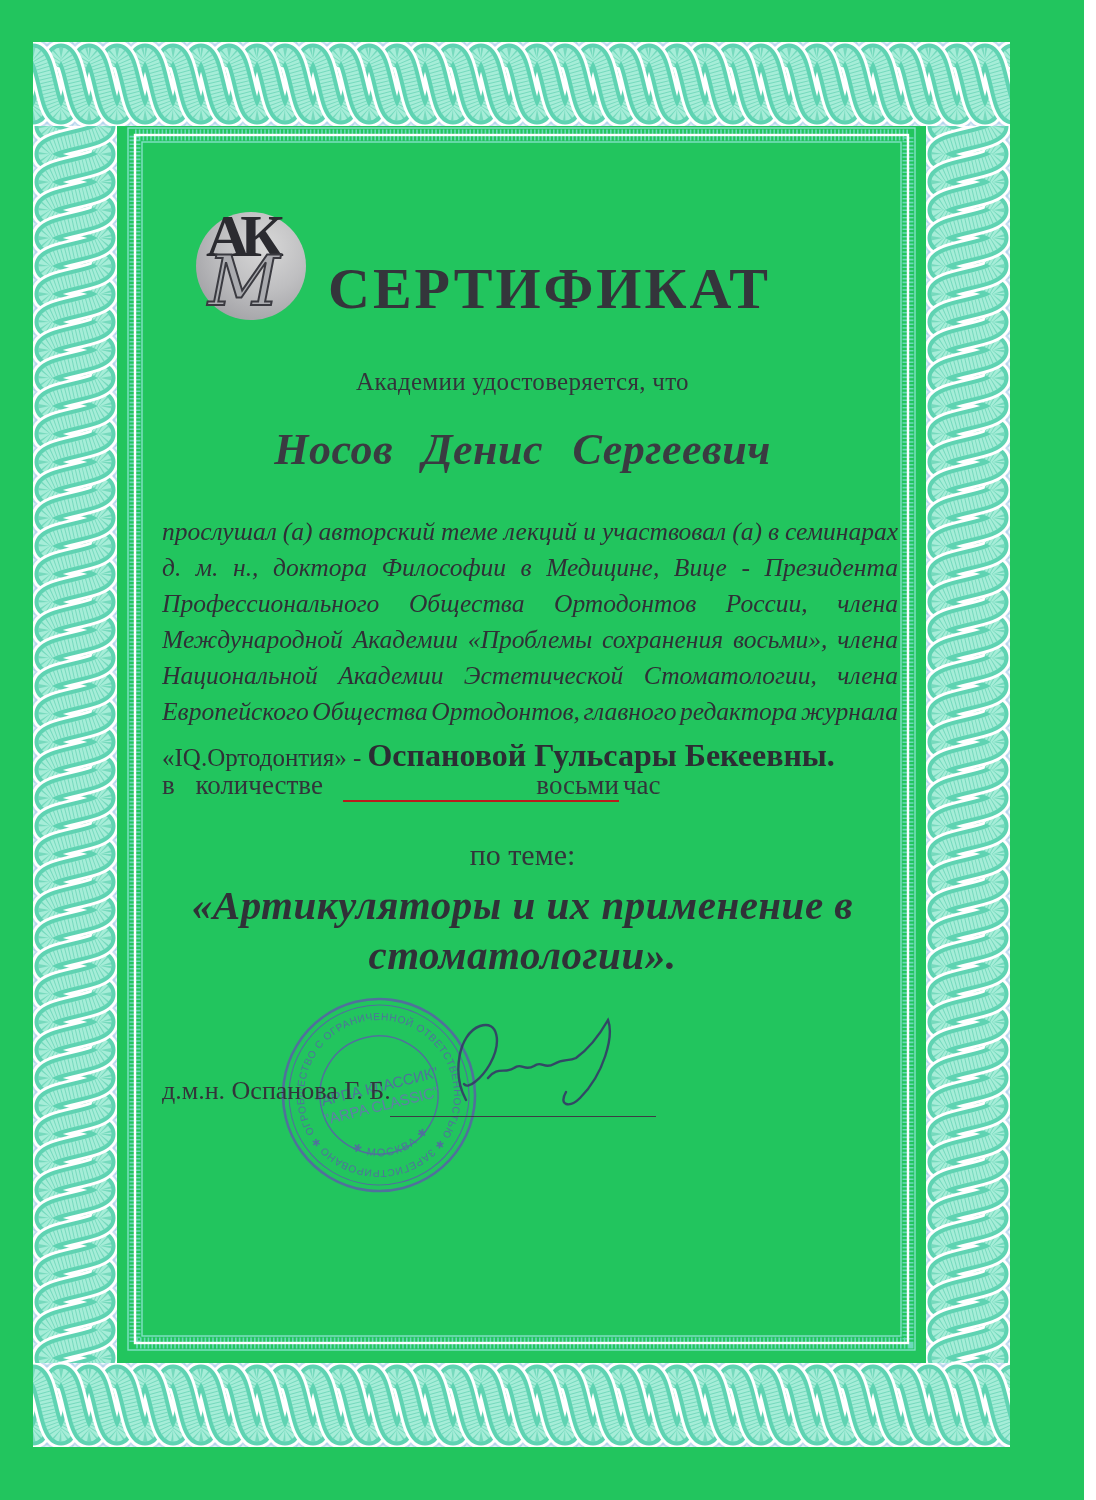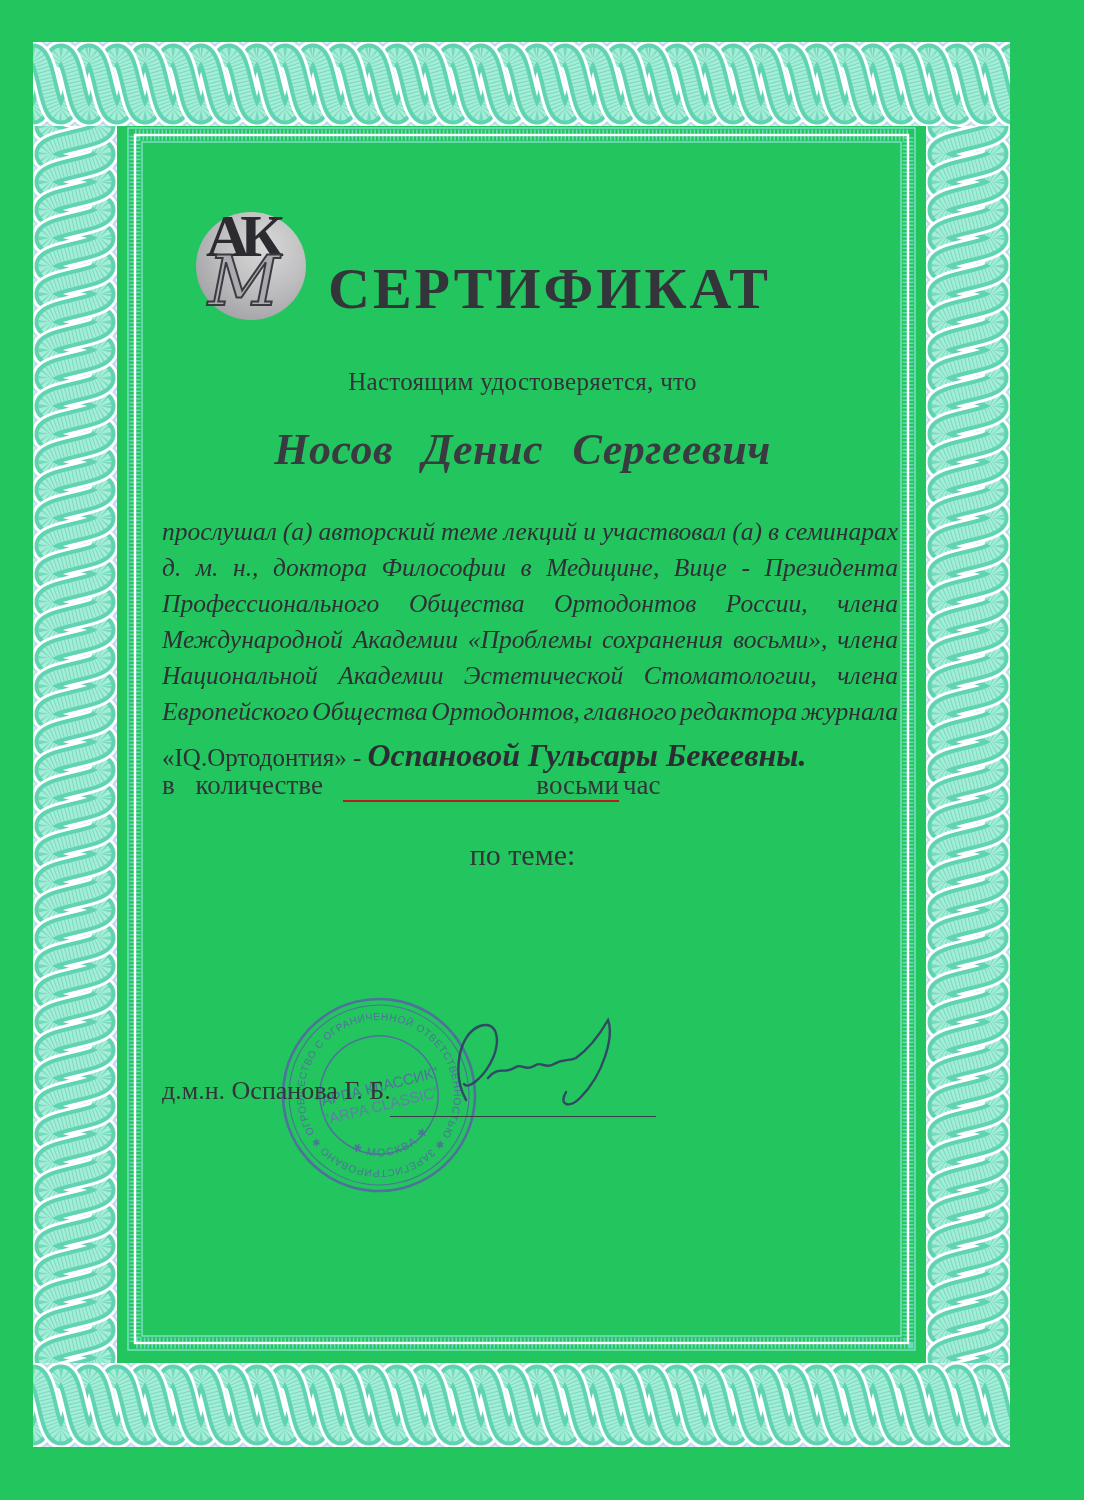--- a/index.html
+++ b/index.html
@@ -30,21 +30,21 @@
   .intro{top:368px;font-size:25px;letter-spacing:0.3px;}
   .recipient{
     top:424px;font-size:44px;font-style:italic;font-weight:bold;color:#3a3b41;
     word-spacing:18px;letter-spacing:0.5px;
   }
   
   .bodytext{position:absolute;left:162px;top:514px;width:736px;font-size:25.5px;color:#2f3036;}
   .j-line{display:flex;justify-content:space-between;height:36px;line-height:36px;overflow:hidden;white-space:nowrap;font-style:italic;}
   .final-line{margin-top:7px;white-space:nowrap;}
   .final-prefix{font-size:25px;}
-  .final-name{font-size:32px;font-weight:bold;font-style:italic;color:#2c2d33;}
+  .final-name{font-size:32px;font-weight:bold;color:#2c2d33;}
   
   .qty-row{position:absolute;left:162px;top:770px;font-size:27px;display:flex;align-items:baseline;}
   .qty-label{word-spacing:14px;}
   .qty-line{
     display:inline-block;width:276px;margin-left:20px;text-align:right;
     border-bottom:2px solid #b91c1c;line-height:30px;
   }
   .qty-unit{margin-left:4px;}
   .theme-label{top:838px;font-size:30px;}
   .topic{
@@ -125,21 +125,21 @@
     </g>
   </svg>
 
   <div class="logo">
     <span class="logo-ak">АК</span>
     <span class="logo-m">М</span>
   </div>
 
   <h1 class="title">СЕРТИФИКАТ</h1>
 
-  <p class="abs centerband intro">Настоящим удостоверяется, что</p>
+  <p class="abs centerband intro">Академии удостоверяется, что</p>
 
   <p class="abs centerband recipient">Носов Денис Сергеевич</p>
 
   <div class="bodytext">
     <div class="j-line">
         <span>прослушал</span>
         <span>(а)</span>
         <span>авторский</span>
         <span>теме</span>
         <span>лекций</span>
@@ -196,20 +196,24 @@
     </div>
   </div>
 
   <div class="qty-row">
     <span class="qty-label">в количестве</span>
     <span class="qty-line"><span>восьми</span></span>
     <span class="qty-unit">час</span>
   </div>
 
   <p class="abs centerband theme-label">по теме:</p>
+  <div class="abs centerband topic">
+    <div>«Артикуляторы и их применение в</div>
+    <div>стоматологии».</div>
+  </div>
 
   <svg class="stamp-svg" width="226" height="226" viewBox="-113 -113 226 226">
     <defs>
       <path id="ringPath" d="M -75 0 A 75 75 0 1 1 75 0 A 75 75 0 1 1 -75 0"></path>
       <path id="bottomArc" d="M -48 38 A 61 61 0 0 0 48 38"></path>
     </defs>
     <g fill="none" stroke="#5b5fa9">
       <circle r="96" stroke-width="2.6"></circle>
       <circle r="90" stroke-width="1.1"></circle>
       <circle r="59" stroke-width="1.5"></circle>

